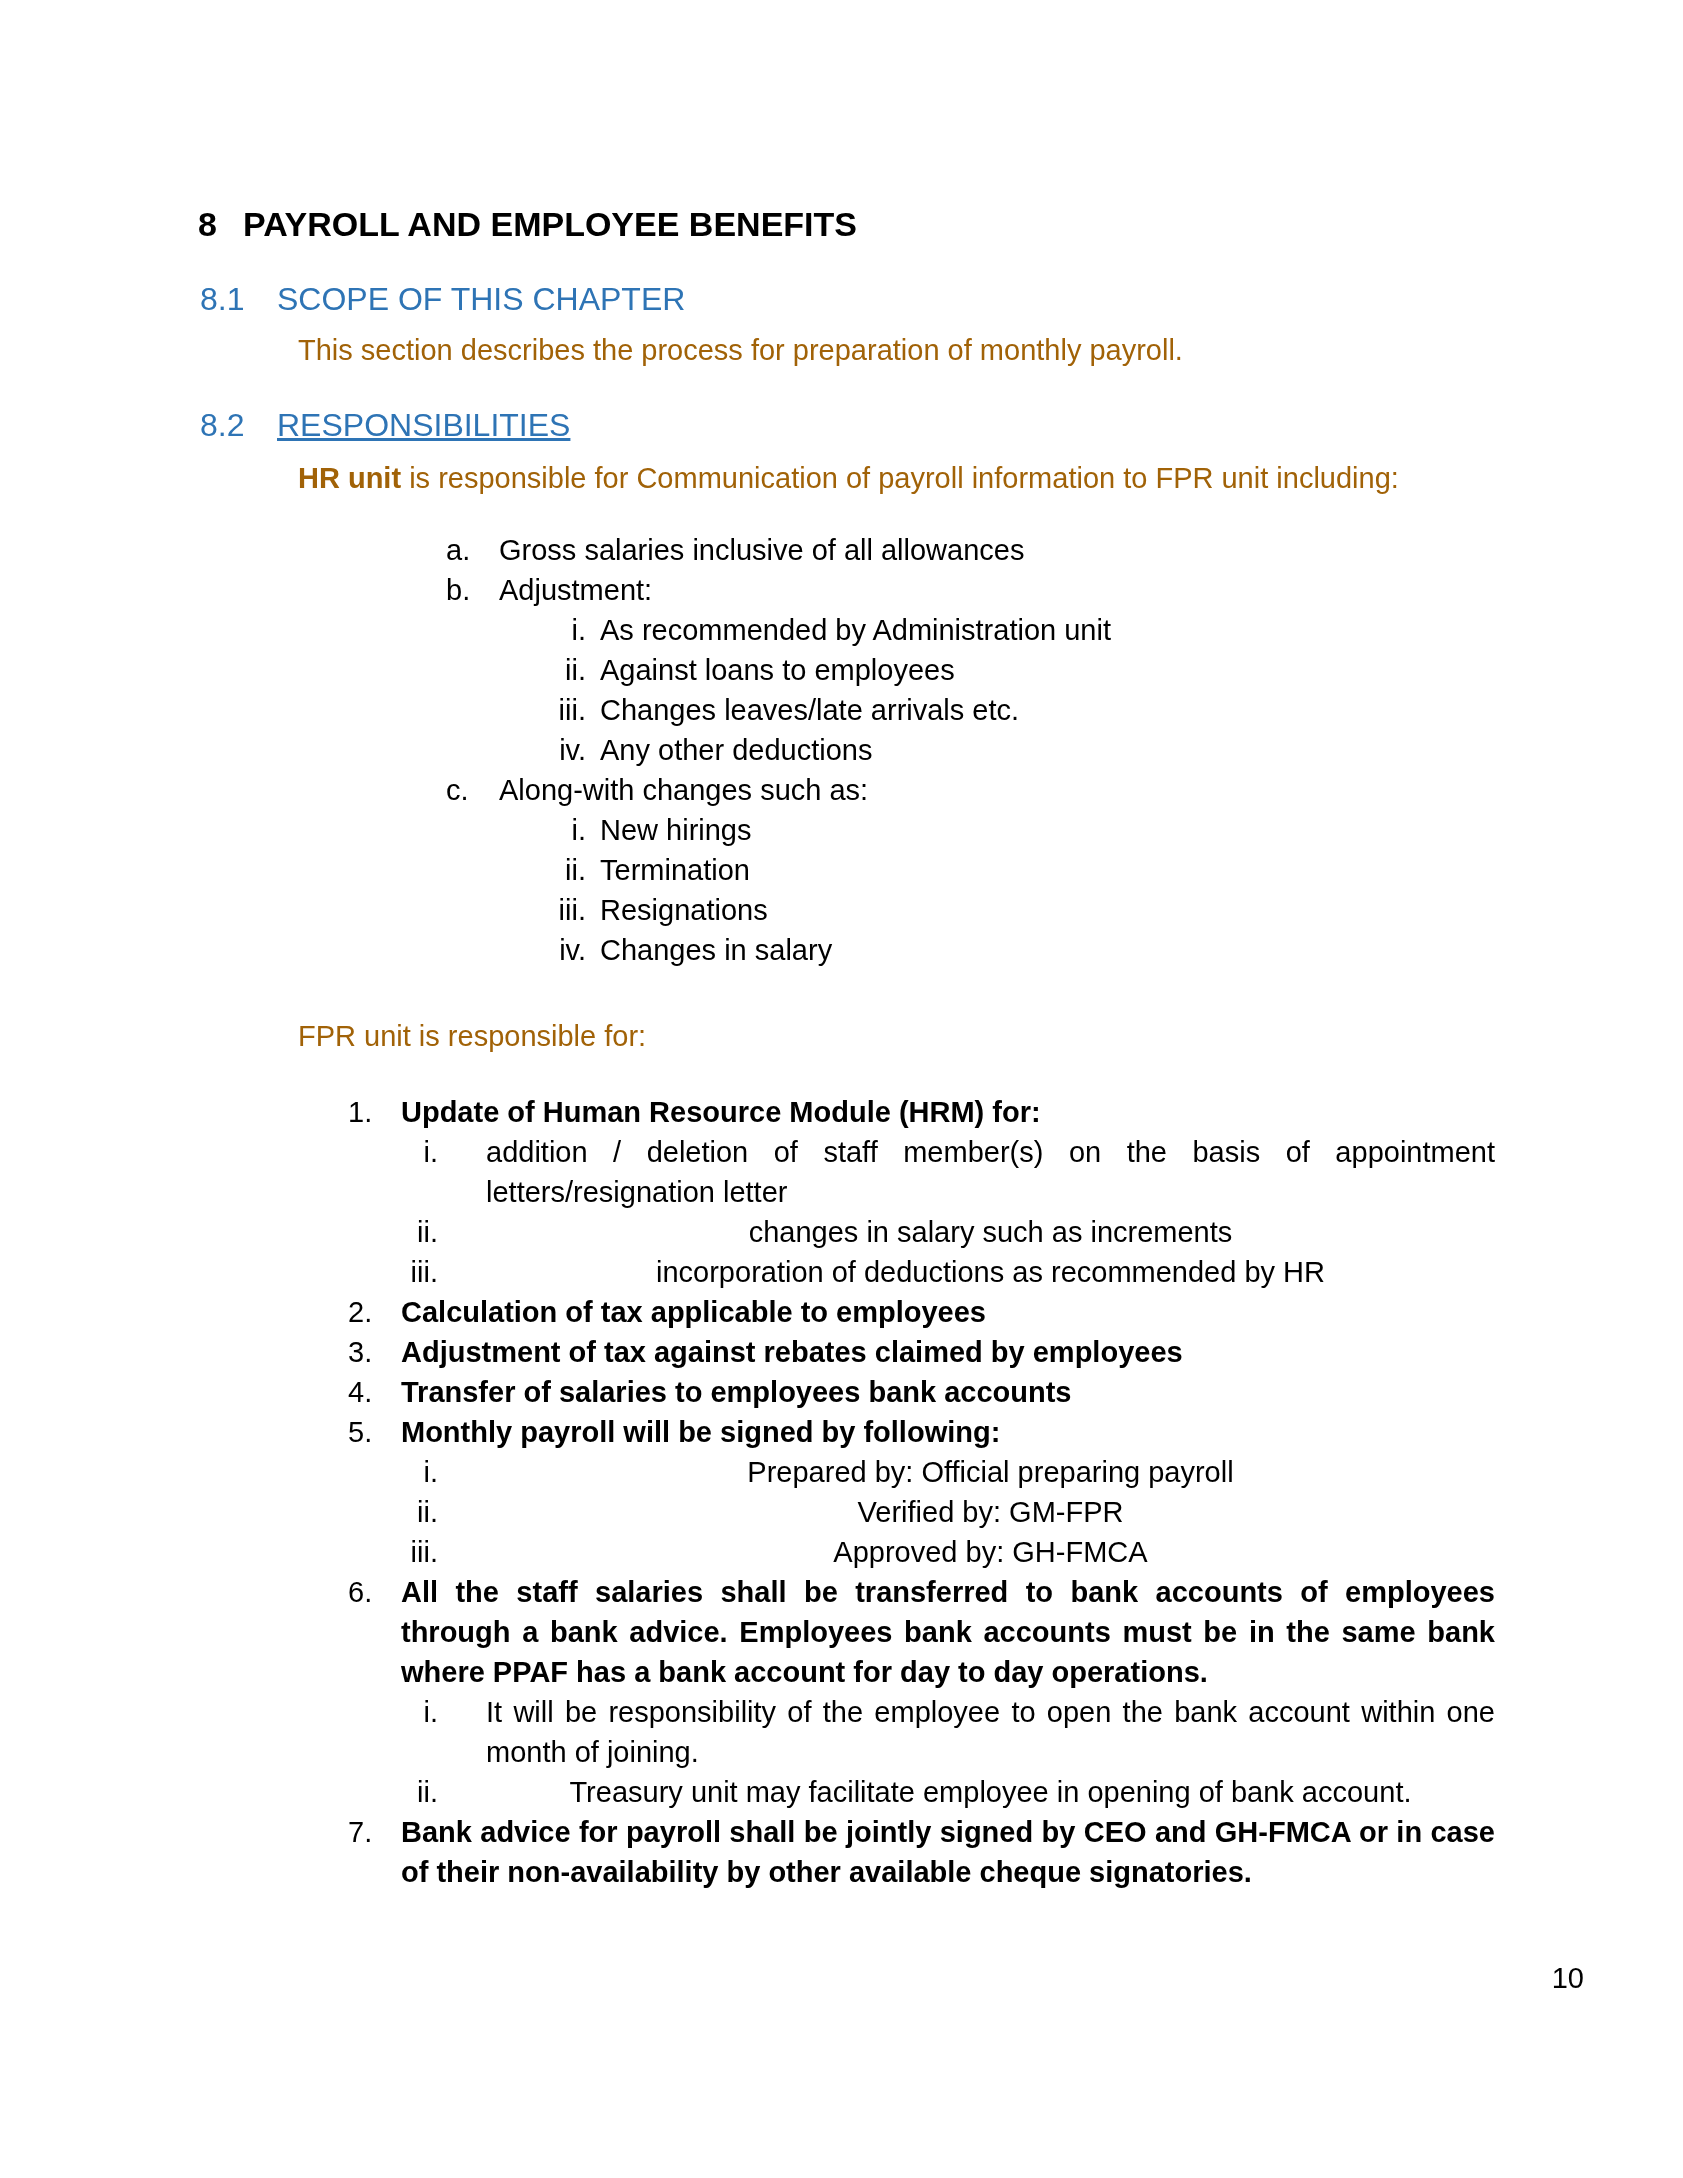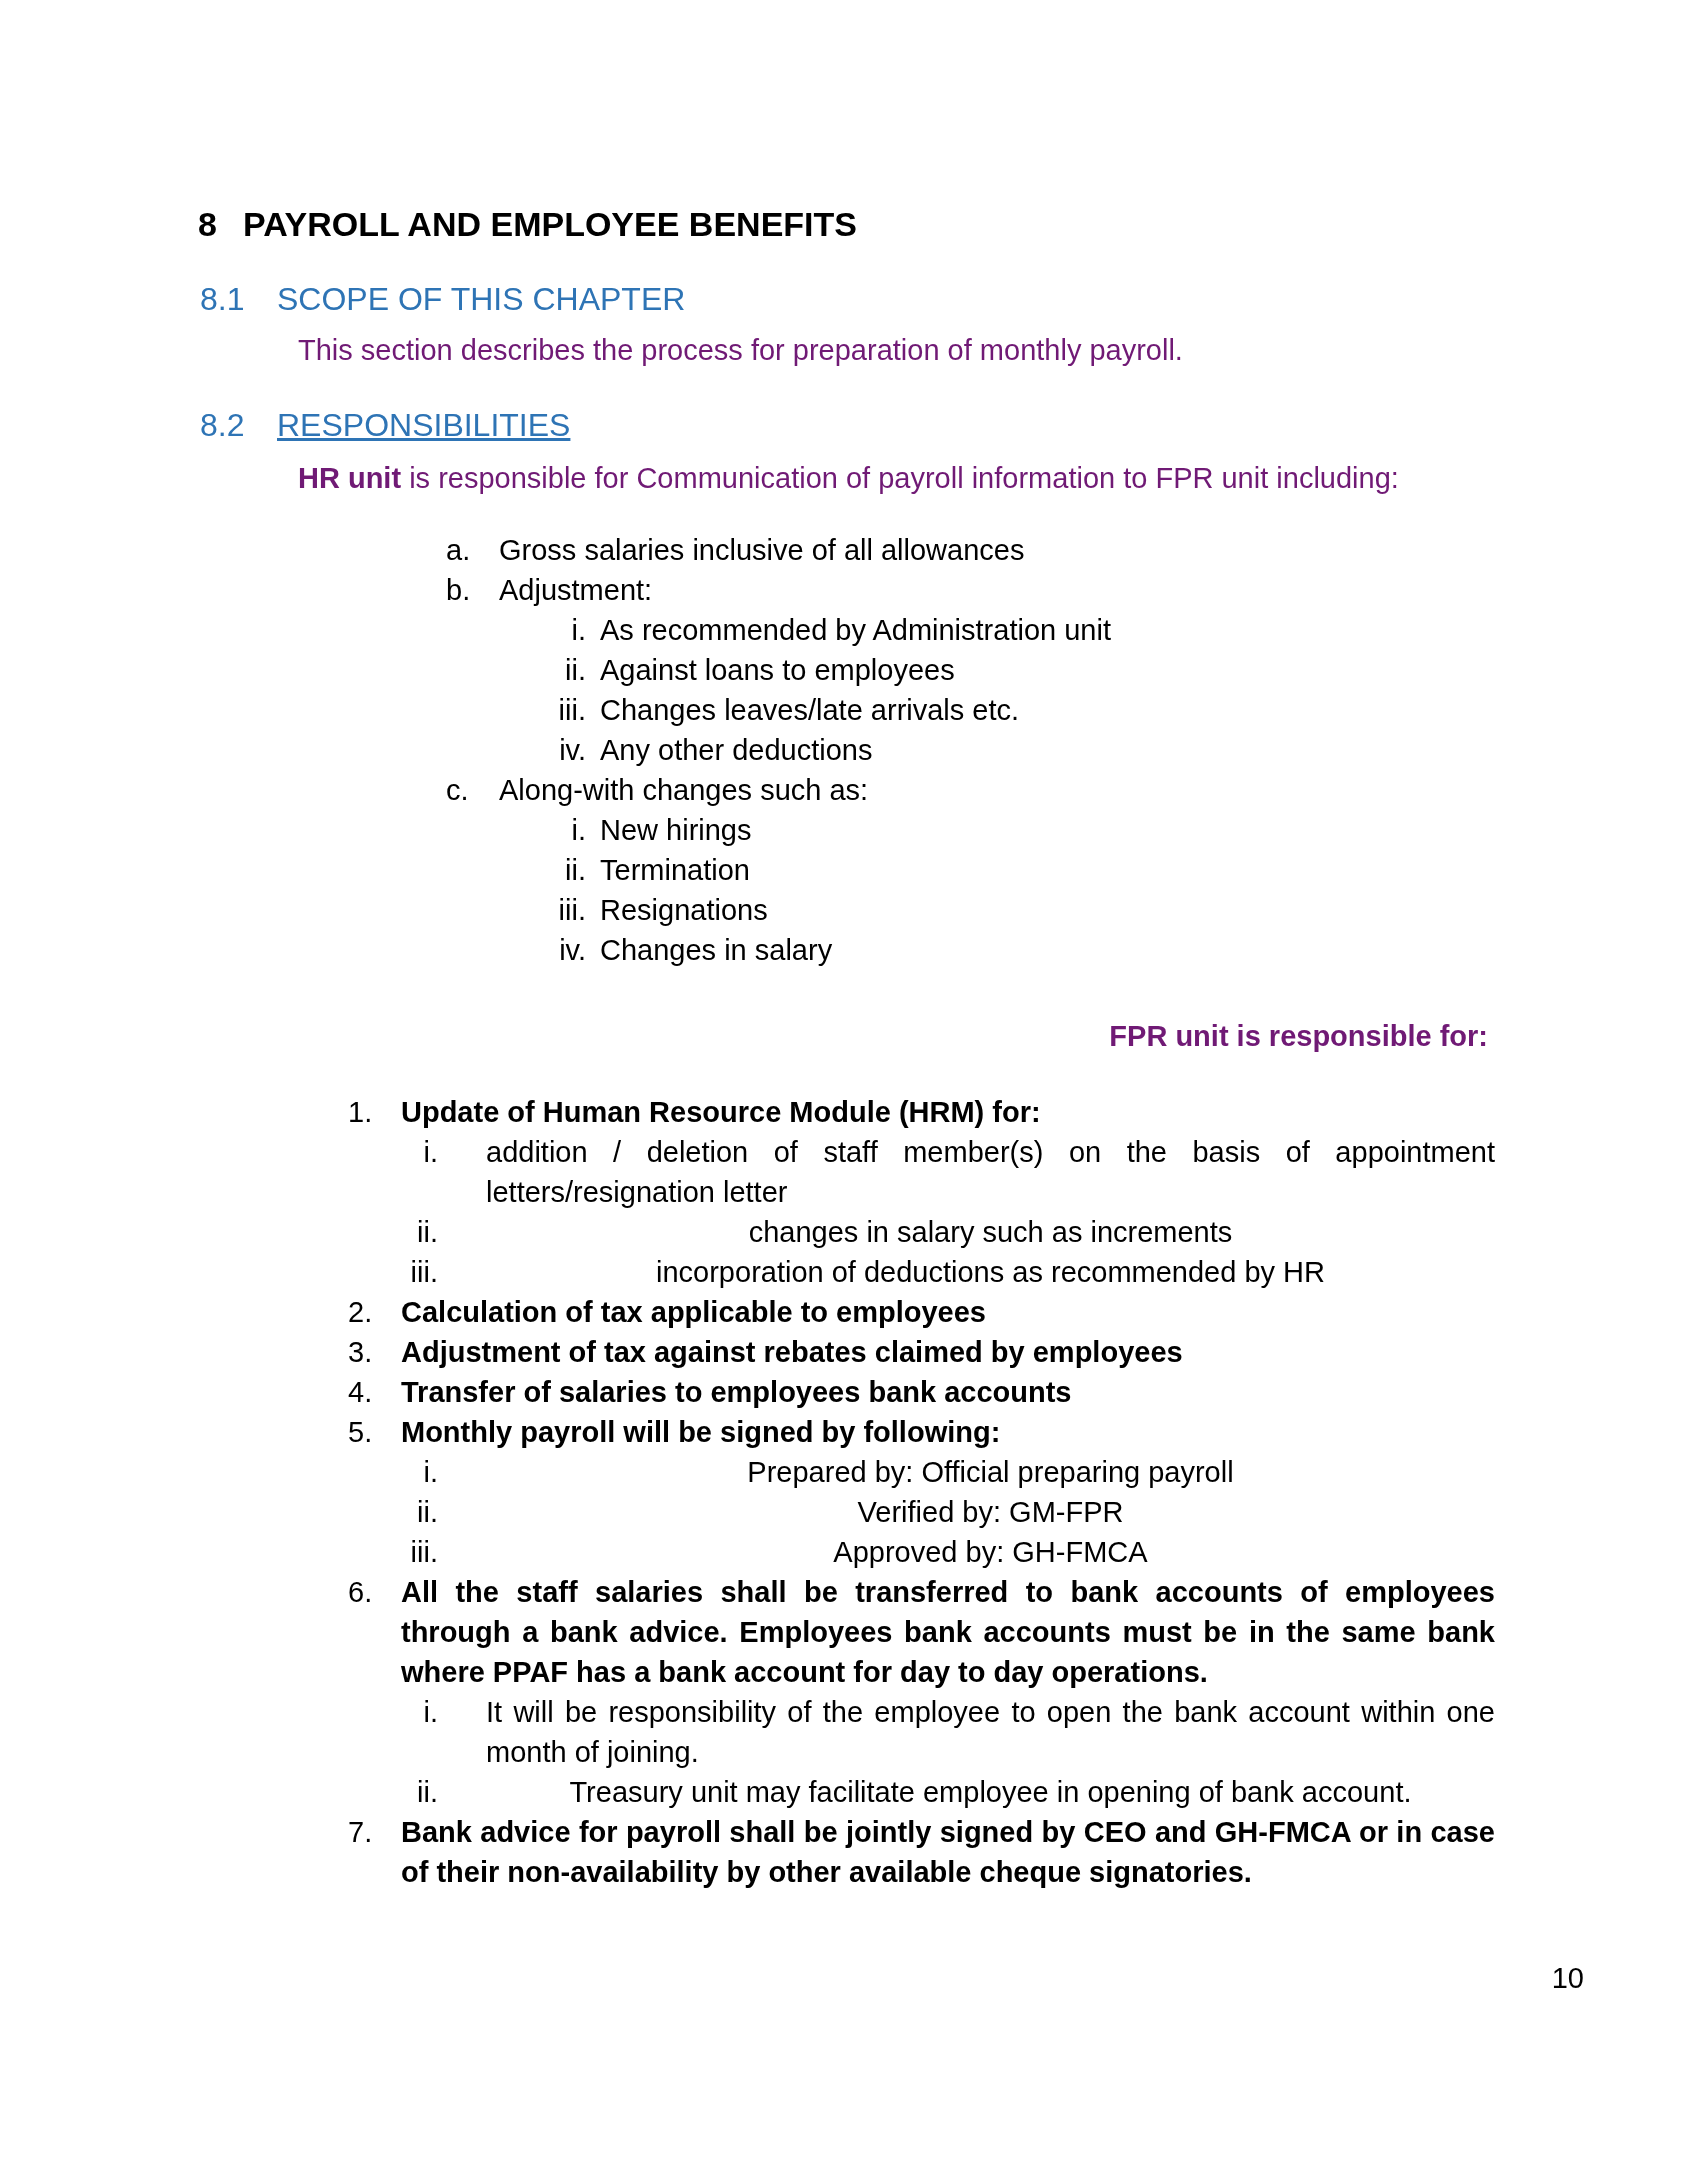--- a/index.html
+++ b/index.html
@@ -33,27 +33,27 @@
     color: #2E74B5;
   }
   .h2 .num { position: absolute; left: 2px; top: 0; text-align: center; }
   .h2 .txt { display: block; margin-left: 79px; }
   #h2-scope { margin-top: 32px; }
   #h2-resp  { margin-top: 34px; text-decoration: underline; }
   
   .bodytext {
     font-size: 29px;
     line-height: 40px;
-    margin: 7px;
-    color: #701a75;
+    margin: 0;
+    color: #a16207;
   }
   .ind { margin-left: 100px; }
   #p-scope { margin-top: 10px; }
   #p-hr    { margin-top: 12px; }
-  #p-fpr   { margin-top: 46px; font-weight: 700; text-align: right; }
+  #p-fpr   { margin-top: 46px; font-weight: 400; }
   #list-hr  { margin-top: 32px; }
   #list-fpr { margin-top: 36px; }
   
   .li {
     position: relative;
     font-size: 29px;
     line-height: 40px;
   }
   .li .mk { position: absolute; top: 0; white-space: nowrap; }
   .li.abc  .mk { left: 248px; }

